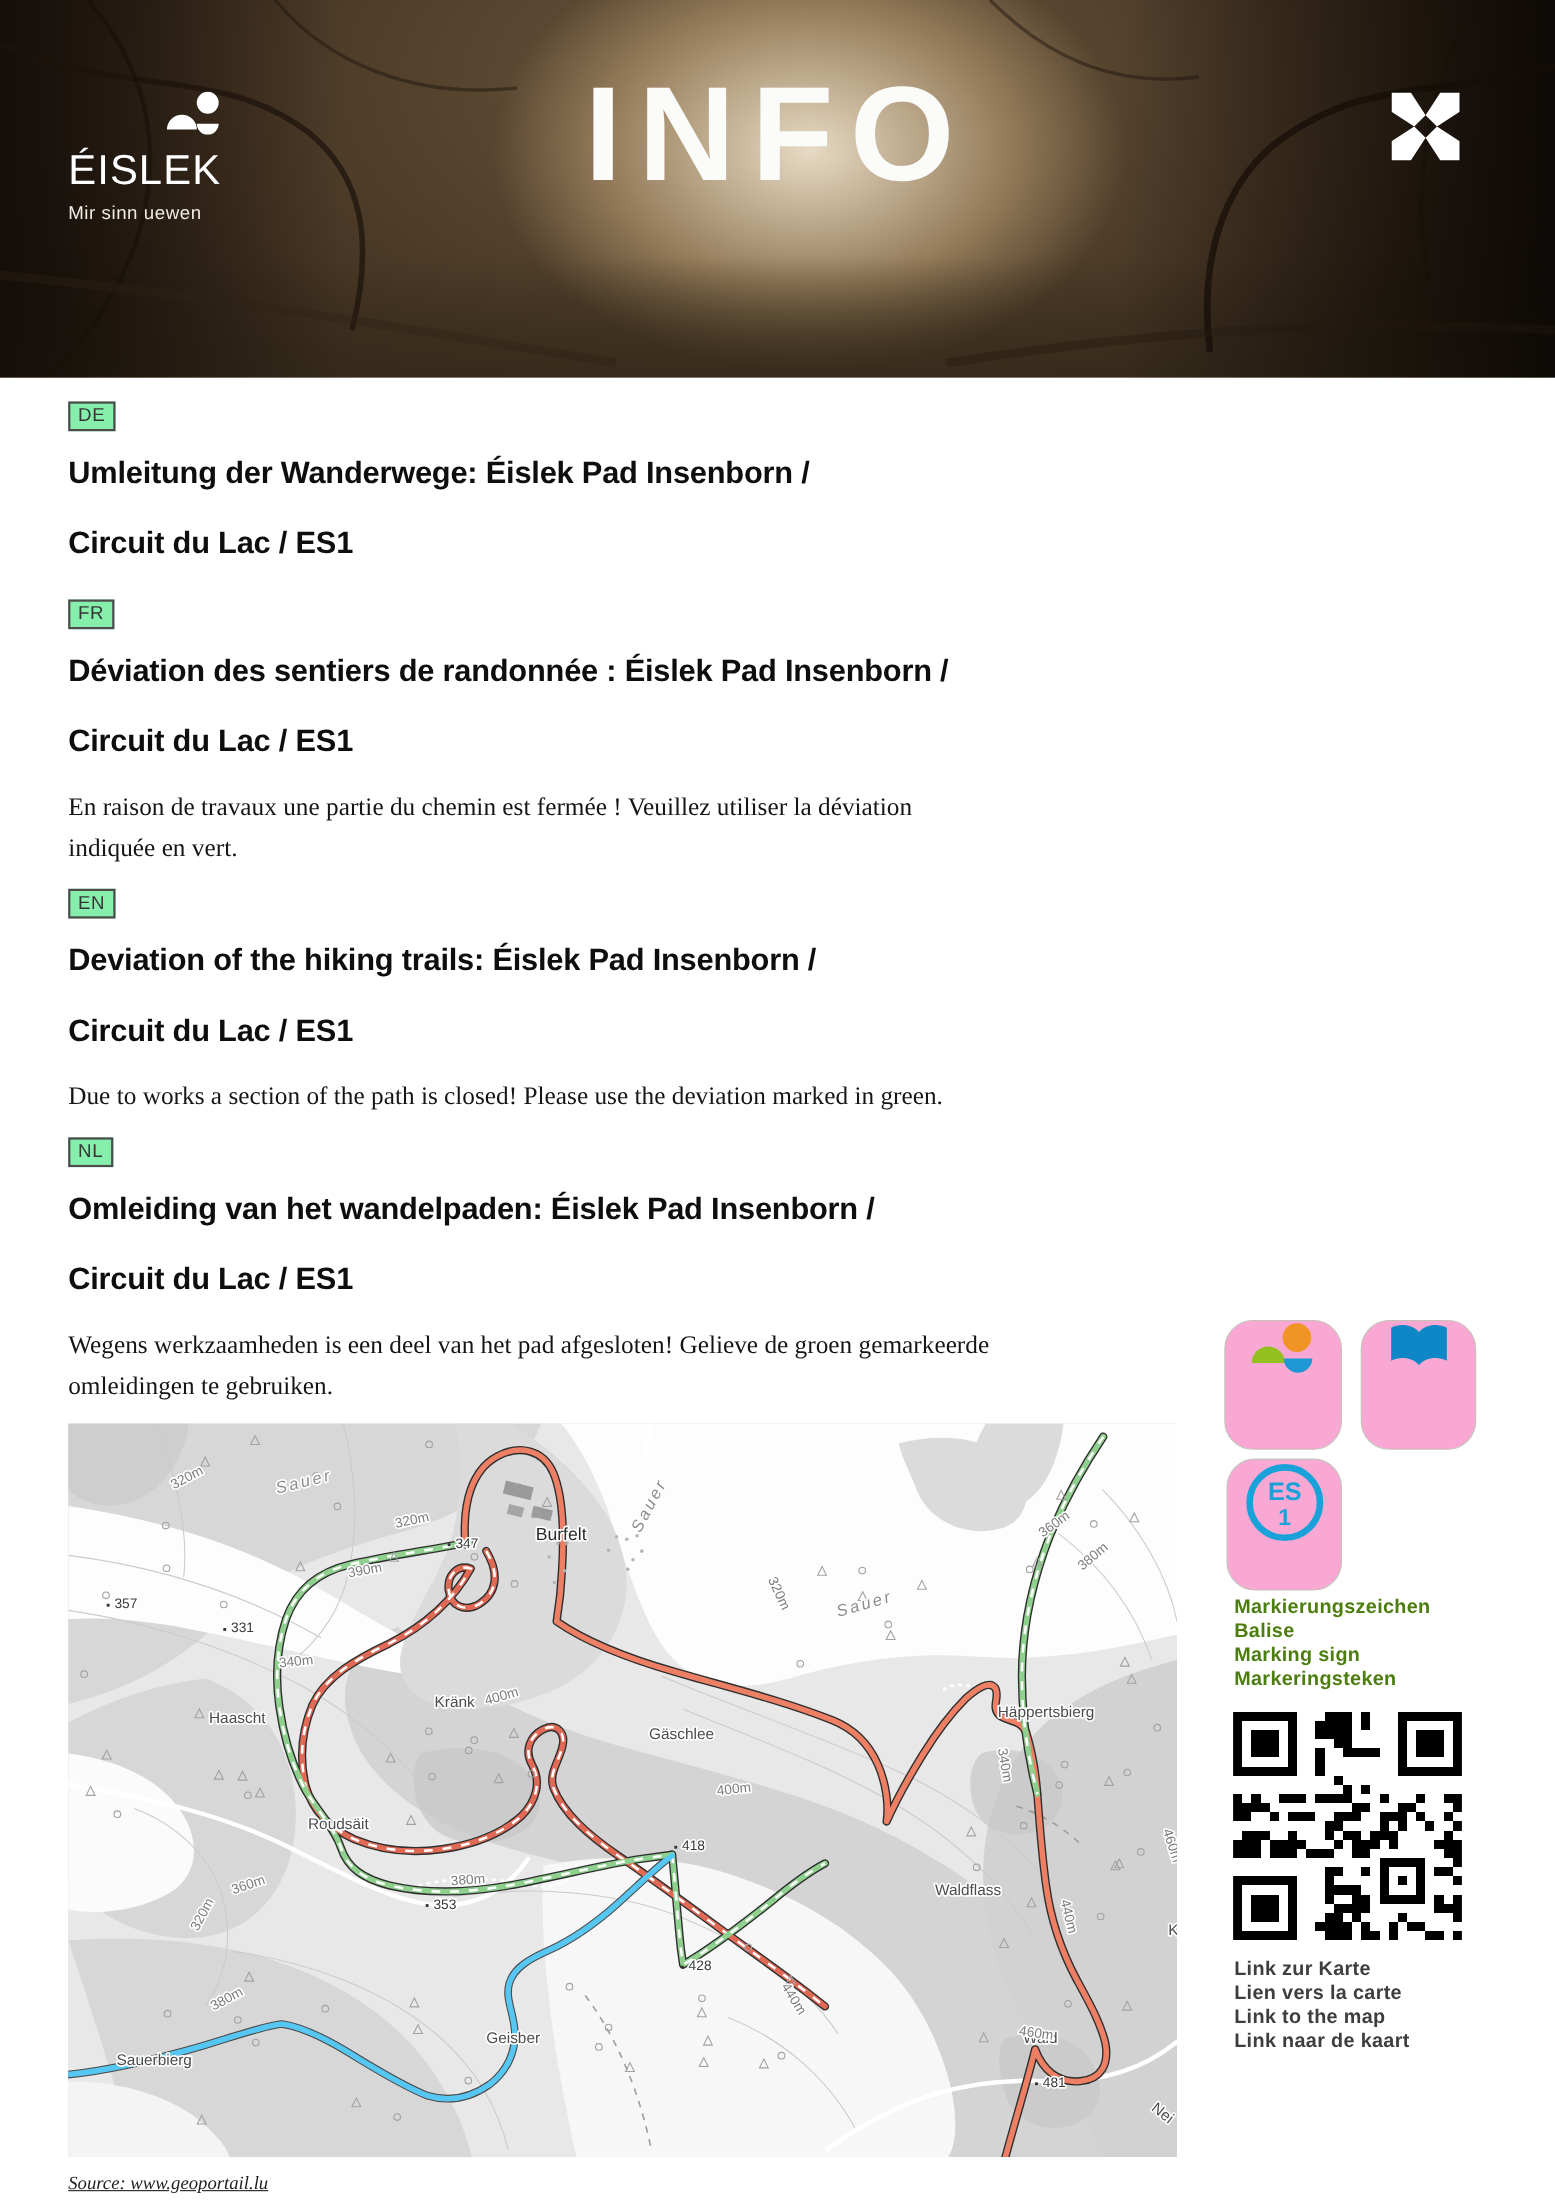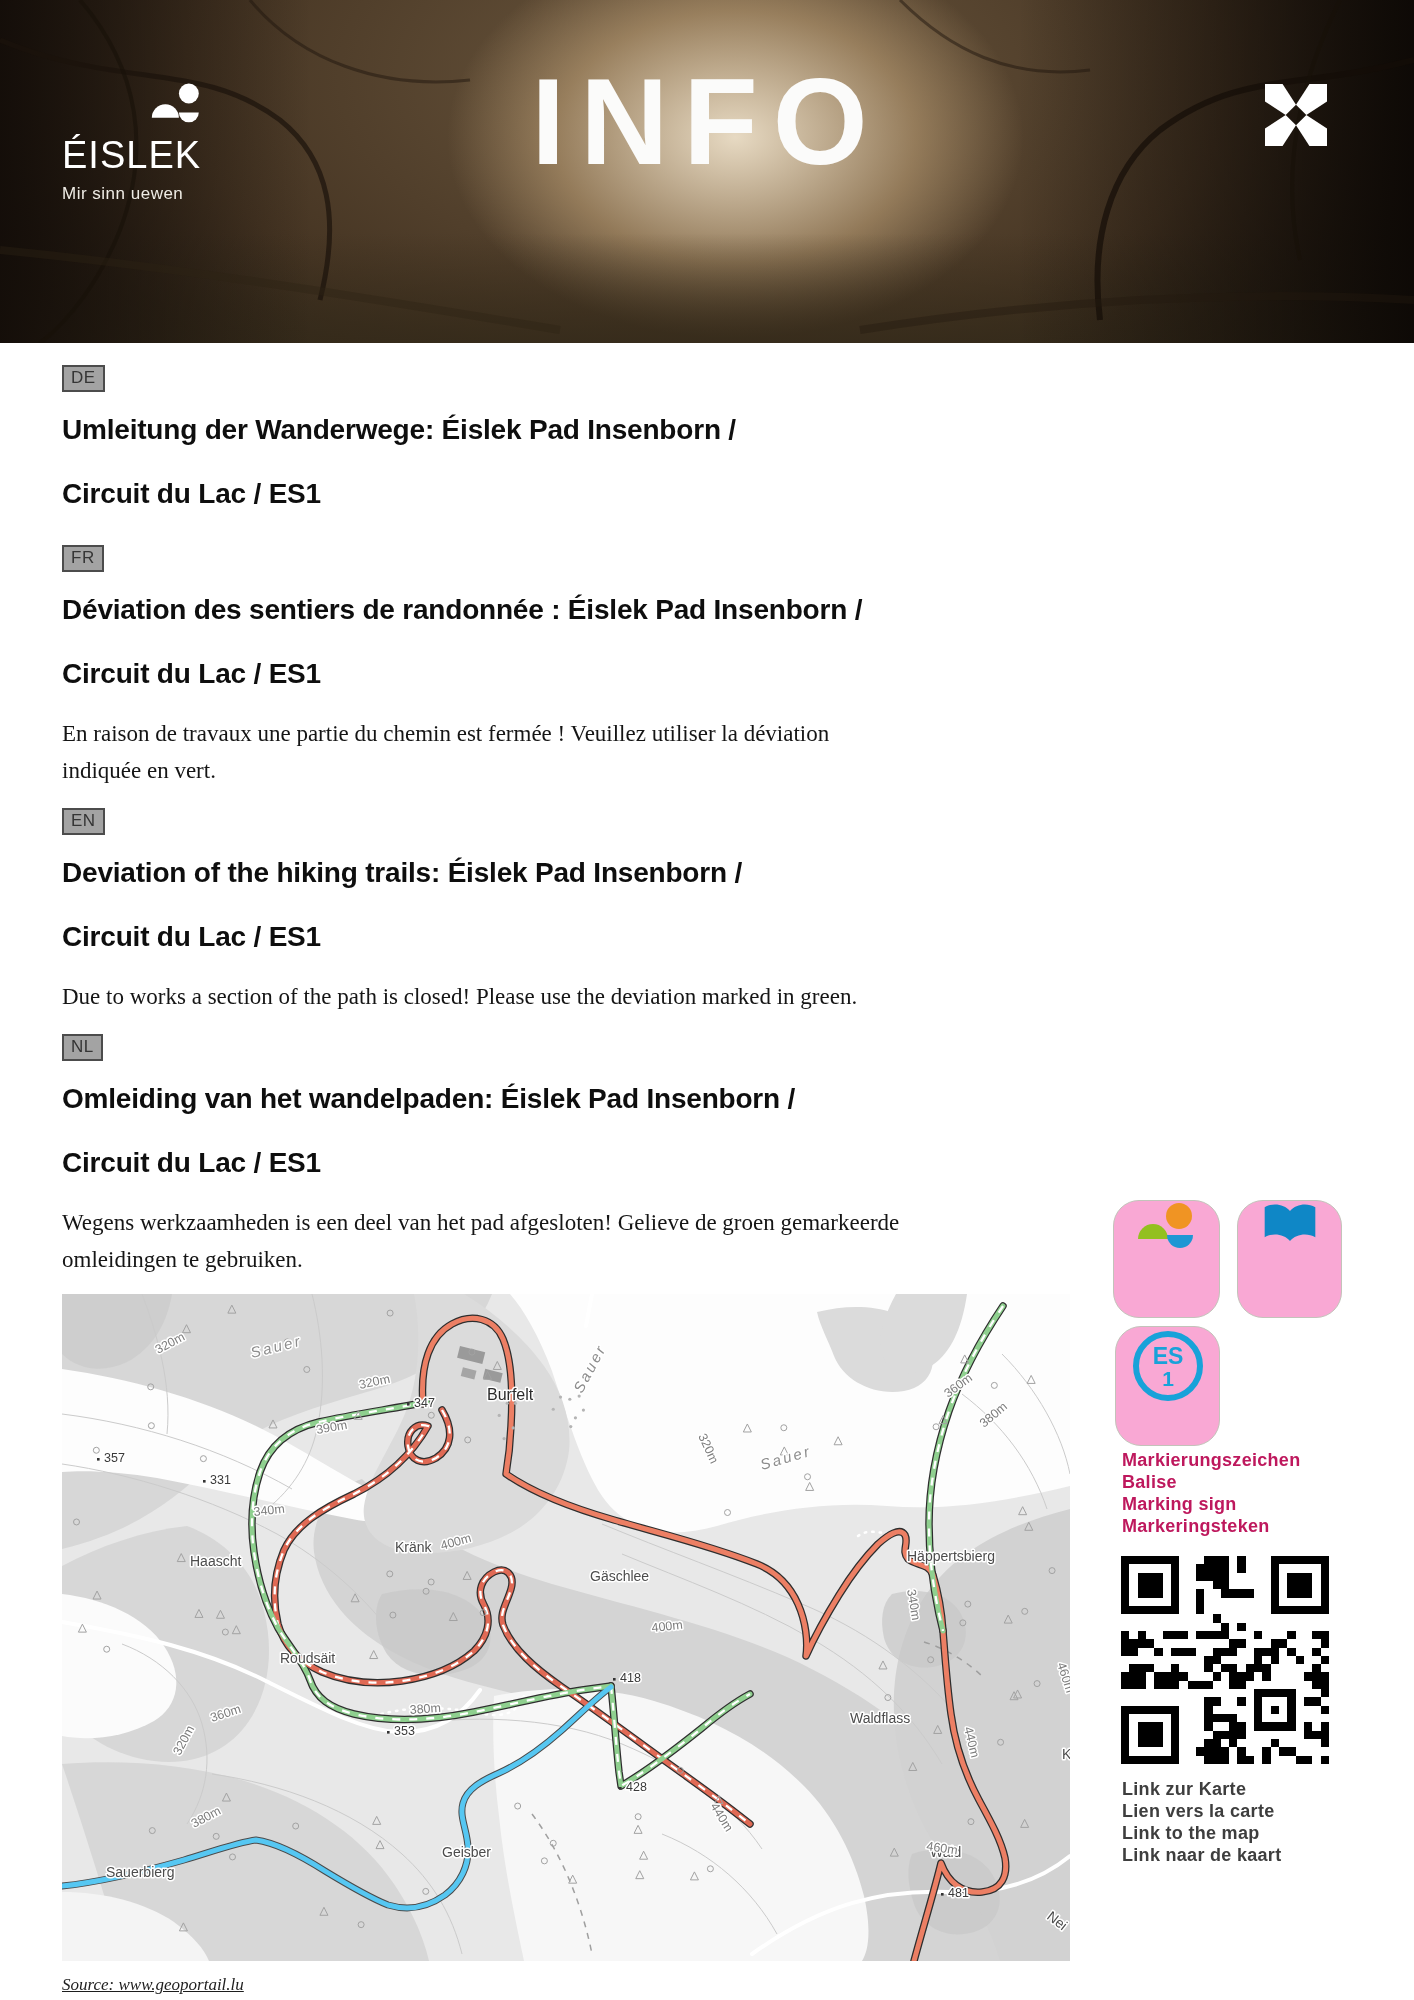--- a/index.html
+++ b/index.html
@@ -21,21 +21,21 @@
   .brand-tagline{font-size:17px;font-weight:300;letter-spacing:.5px;color:#efece5;margin-top:7px;}
   .info-title{position:absolute;top:52px;left:50%;transform:translateX(-50%);
       font-size:122px;font-weight:700;letter-spacing:15px;color:#fbfbfa;}
   .x-icon{position:absolute;top:84px;right:87px;width:62px;height:62px;}
 
   
   main{padding:0 50px 0 62px;}
   .section{margin-top:19px;}
   .section.first{margin-top:22px;}
   .lang-badge{display:inline-block;border:2px solid #4c4c4c;color:#353535;font-size:17px;
-      padding:1px 7px 2px;letter-spacing:.5px;background:#a3a3a3;}
+      padding:1px 7px 2px;letter-spacing:.5px;background:#86efac;}
   .section-title{font-size:28px;line-height:64px;font-weight:800;color:#0e0e0e;
       margin:6px 0 0;letter-spacing:-.2px;}
   .section-body{font-family:"Liberation Serif",serif;font-size:23px;line-height:37px;
       color:#151515;margin:9px 0 0;max-width:960px;}
 
   
   .map-wrap{position:relative;margin-top:16px;width:1008px;height:667px;}
   #map{width:100%;height:100%;display:block;background:#e8e8e8;}
   .source-line{font-family:"Liberation Serif",serif;font-style:italic;font-size:17px;
       color:#1e1e1e;margin-top:14px;text-decoration:underline;}
@@ -61,21 +61,21 @@
   .tree{stroke:#a2a2a2;fill:none;stroke-width:1;}
 
   
   .sidebar{position:absolute;left:1113px;top:1200px;width:250px;height:700px;}
   .card{position:absolute;background:#f9a8d4;border:1.5px solid #c3c3ba;border-radius:26px;
       display:flex;align-items:flex-start;justify-content:center;}
   .card-1{left:0;top:0;width:105px;height:116px;}
   .card-2{left:124px;top:0;width:103px;height:116px;}
   .card-3{left:2px;top:126px;width:103px;height:118px;}
   .marking{position:absolute;left:9px;top:249px;font-weight:700;font-size:18px;
-      line-height:22px;color:#be185d;letter-spacing:.3px;}
+      line-height:22px;color:#4d7c0f;letter-spacing:.3px;}
   .qr{position:absolute;left:8px;top:356px;width:208px;height:208px;}
   .links{position:absolute;left:9px;top:578px;font-weight:700;font-size:18px;
       line-height:22px;color:#3e3e3e;letter-spacing:.3px;}
 </style>
 </head>
 <body>
 
 <div class="page">
 
   <header>

